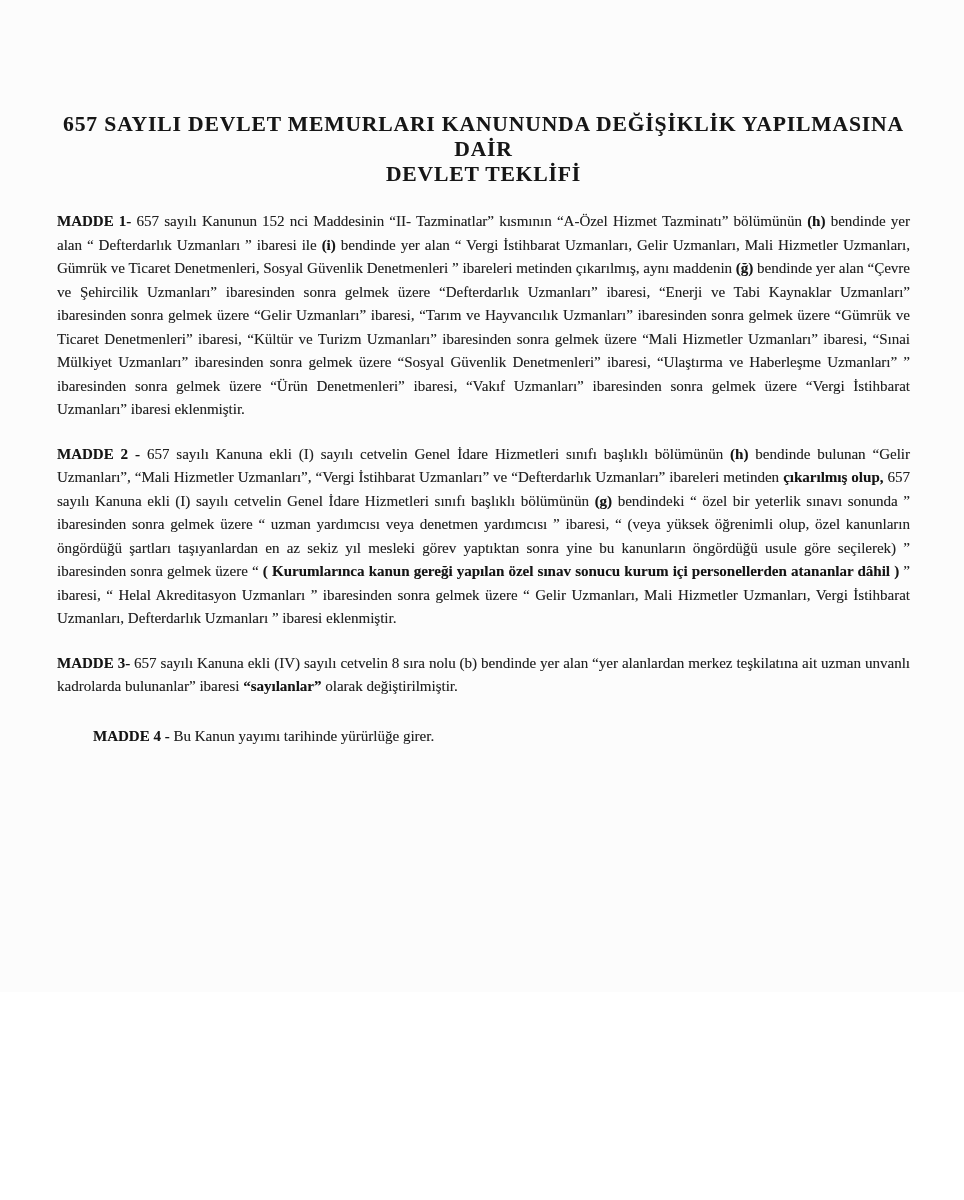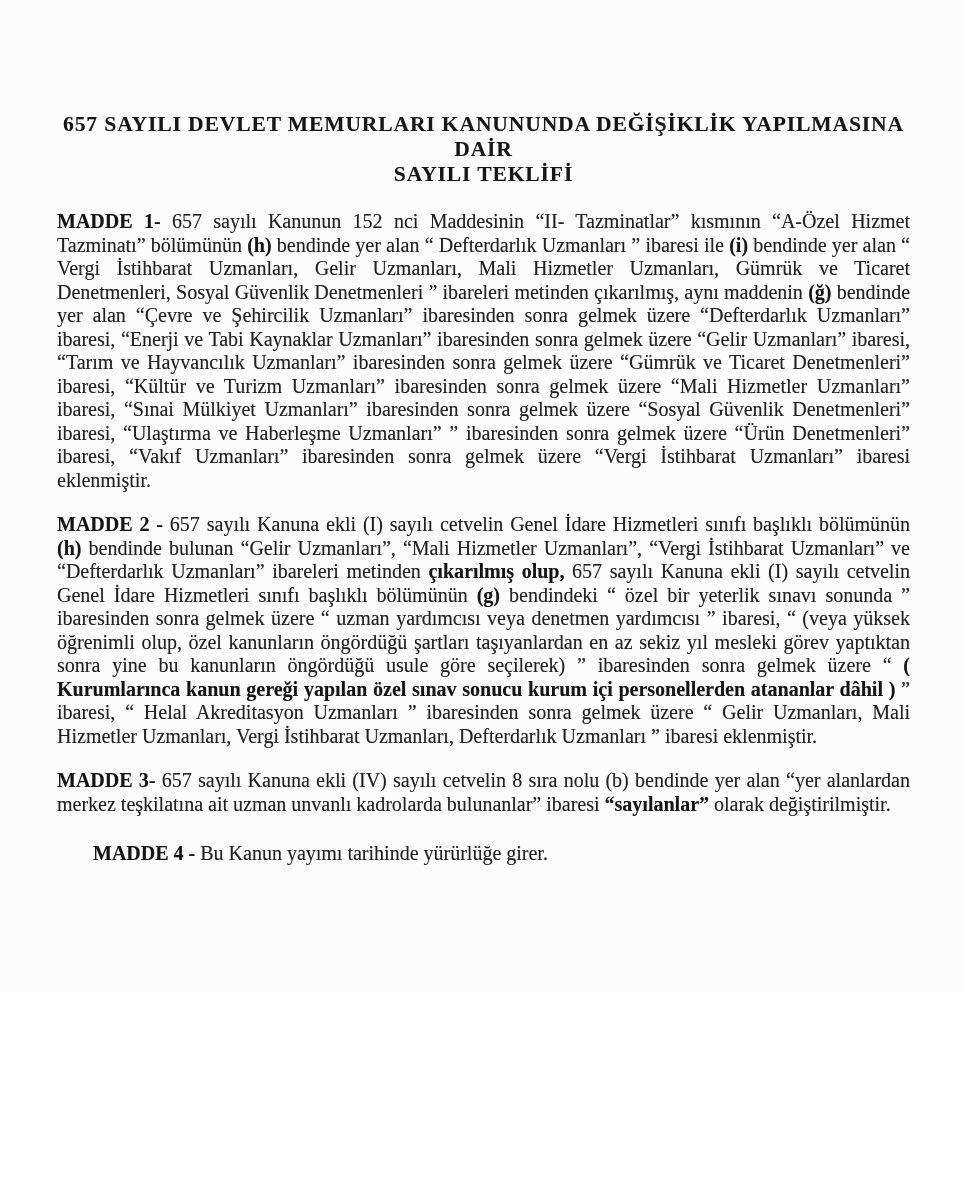--- a/index.html
+++ b/index.html
@@ -34,41 +34,41 @@
     font-size: 21.5px;
     line-height: 25px;
     letter-spacing: 0.9px;
     color: #161616;
   }
   .title .title-line {
     display: block;
   }
   .article {
     margin: 0 0 21px 0;
-    font-size: 20px;
+    font-size: 15px;
     line-height: 23.5px;
     text-align: justify;
   }
   .article b {
     font-weight: bold;
     color: #141414;
   }
   .article.m3 { margin-bottom: 26px; }
   .article.m4 { margin-bottom: 11px; margin-left: 36px; }
   .article.m5 { margin-bottom: 0; }
 </style>
 </head>
 <body>
 
 <div class="page">
   <div class="content">
 
     <h1 class="title">
       <span class="title-line">657 SAYILI DEVLET MEMURLARI KANUNUNDA DEĞİŞİKLİK YAPILMASINA DAİR</span>
-      <span class="title-line">SAYILI TEKLİFİ</span>
+      <span class="title-line">DEVLET TEKLİFİ</span>
     </h1>
 
     <p class="article m1"><b>MADDE 1- </b><span>657 sayılı Kanunun 152 nci Maddesinin “II- Tazminatlar” kısmının “A-Özel Hizmet Tazminatı” bölümünün </span><b>(h)</b><span> bendinde yer alan “ Defterdarlık Uzmanları ” ibaresi ile </span><b>(i)</b><span> bendinde yer alan “ Vergi İstihbarat Uzmanları, Gelir Uzmanları, Mali Hizmetler Uzmanları, Gümrük ve Ticaret Denetmenleri, Sosyal Güvenlik Denetmenleri ” ibareleri metinden çıkarılmış, aynı maddenin </span><b>(ğ)</b><span> bendinde yer alan “Çevre ve Şehircilik Uzmanları” ibaresinden sonra gelmek üzere “Defterdarlık Uzmanları” ibaresi, “Enerji ve Tabi Kaynaklar Uzmanları” ibaresinden sonra gelmek üzere “Gelir Uzmanları” ibaresi, “Tarım ve Hayvancılık Uzmanları” ibaresinden sonra gelmek üzere “Gümrük ve Ticaret Denetmenleri” ibaresi, “Kültür ve Turizm Uzmanları” ibaresinden sonra gelmek üzere “Mali Hizmetler Uzmanları” ibaresi, “Sınai Mülkiyet Uzmanları” ibaresinden sonra gelmek üzere “Sosyal Güvenlik Denetmenleri” ibaresi, “Ulaştırma ve Haberleşme Uzmanları” ” ibaresinden sonra gelmek üzere “Ürün Denetmenleri” ibaresi, “Vakıf Uzmanları” ibaresinden sonra gelmek üzere “Vergi İstihbarat Uzmanları” ibaresi eklenmiştir.</span></p>
 
     <p class="article m2"><b>MADDE 2 - </b><span>657 sayılı Kanuna ekli (I) sayılı cetvelin Genel İdare Hizmetleri sınıfı başlıklı bölümünün </span><b>(h)</b><span> bendinde bulunan “Gelir Uzmanları”, “Mali Hizmetler Uzmanları”, “Vergi İstihbarat Uzmanları” ve “Defterdarlık Uzmanları” ibareleri metinden </span><b>çıkarılmış olup,</b><span> 657 sayılı Kanuna ekli (I) sayılı cetvelin Genel İdare Hizmetleri sınıfı başlıklı bölümünün </span><b>(g)</b><span> bendindeki “ özel bir yeterlik sınavı sonunda ” ibaresinden sonra gelmek üzere “ uzman yardımcısı veya denetmen yardımcısı ” ibaresi, “ (veya yüksek öğrenimli olup, özel kanunların öngördüğü şartları taşıyanlardan en az sekiz yıl mesleki görev yaptıktan sonra yine bu kanunların öngördüğü usule göre seçilerek) ” ibaresinden sonra gelmek üzere “ </span><b>( Kurumlarınca kanun gereği yapılan özel sınav sonucu kurum içi personellerden atananlar dâhil )</b><span> ” ibaresi, “ Helal Akreditasyon Uzmanları ” ibaresinden sonra gelmek üzere “ Gelir Uzmanları, Mali Hizmetler Uzmanları, Vergi İstihbarat Uzmanları, Defterdarlık Uzmanları ” ibaresi eklenmiştir.</span></p>
 
     <p class="article m3"><b>MADDE 3- </b><span>657 sayılı Kanuna ekli (IV) sayılı cetvelin 8 sıra nolu (b) bendinde yer alan “yer alanlardan merkez teşkilatına ait uzman unvanlı kadrolarda bulunanlar” ibaresi </span><b>“sayılanlar”</b><span> olarak değiştirilmiştir.</span></p>
 
     <p class="article m4"><b>MADDE 4 - </b><span>Bu Kanun yayımı tarihinde yürürlüğe girer.</span></p>
 

